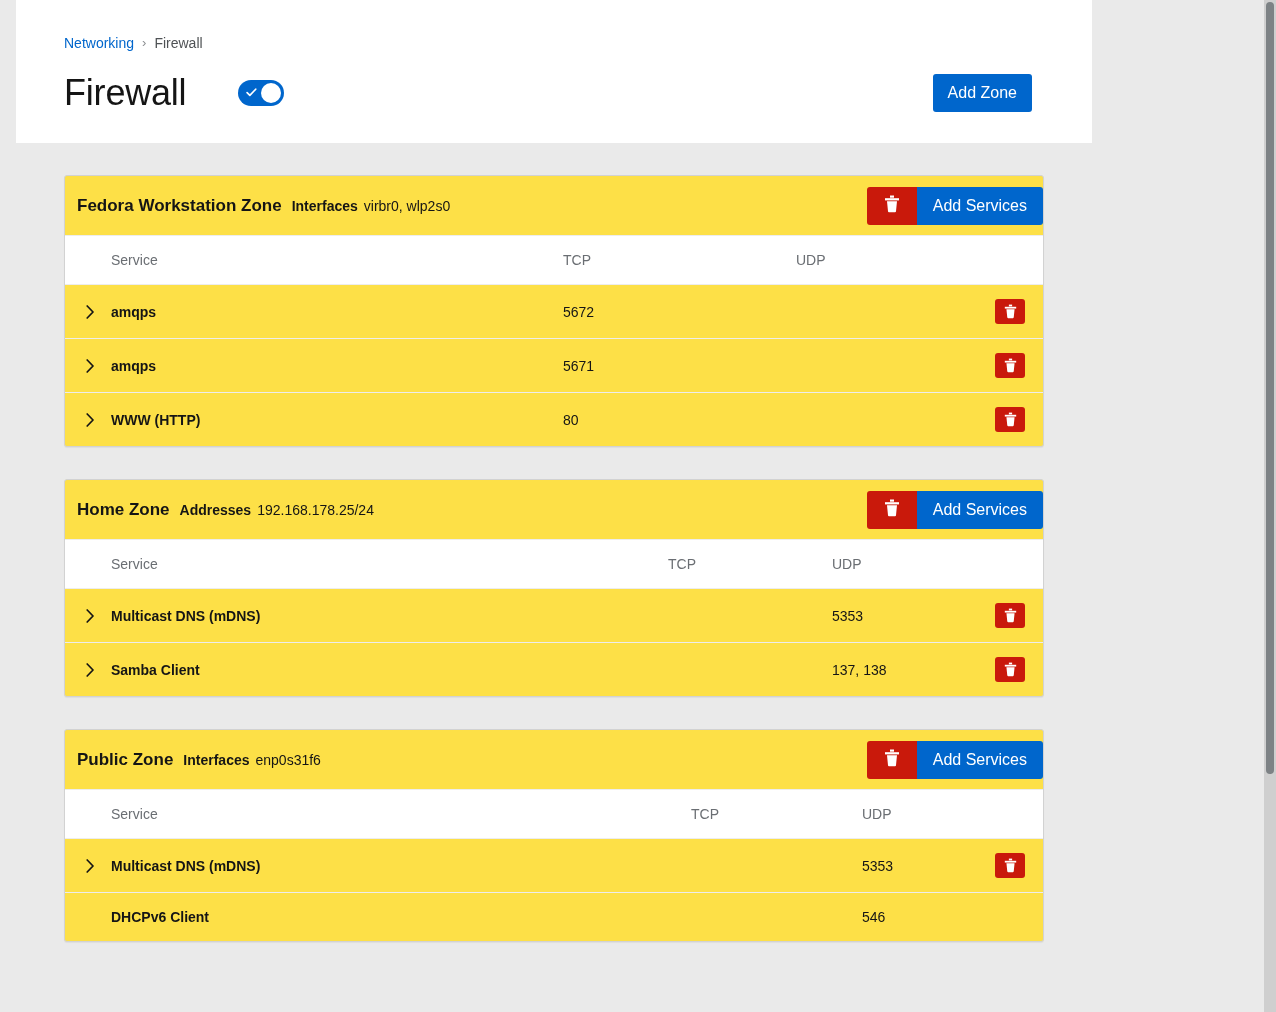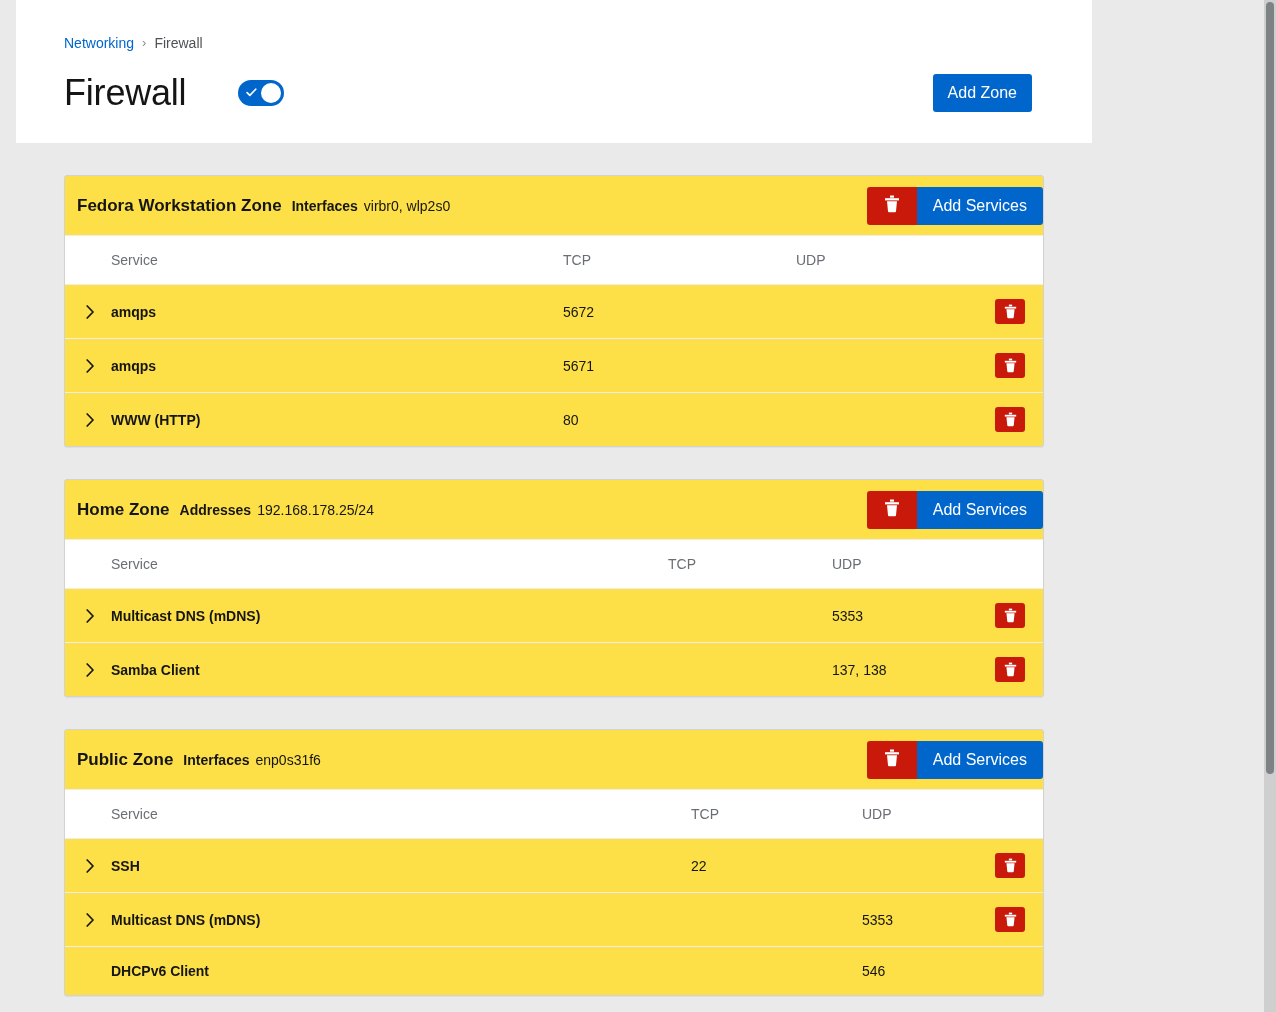--- a/index.html
+++ b/index.html
@@ -551,60 +551,37 @@
         </thead>
         <tbody>
           <tr>
             <td class="cell-toggle">
               <button class="chev-btn">
                 <svg width="9" height="14" viewBox="0 0 9 14" aria-hidden="true">
                     <path d="M1.2 1 L7 7 L1.2 13" fill="none" stroke="currentColor" stroke-width="1.7" stroke-linecap="round" stroke-linejoin="round"></path>
                   </svg>
               </button>
             </td>
-            <td class="svc-name">SSH</td>
-            <td>22</td>
-            <td></td>
+            <td class="svc-name">Multicast DNS (mDNS)</td>
+            <td></td>
+            <td>5353</td>
             <td class="cell-actions">
               <button class="row-del">
                 <span>
                   <svg width="13" height="15" viewBox="0 0 16 18" aria-hidden="true">
                     <rect x="6" y="0.5" width="4" height="2.2" fill="#ffffff"></rect>
                     <rect x="1" y="3.2" width="14" height="2.2" fill="#ffffff"></rect>
                     <path d="M3 6.2 h10 l-1 10 a1 1 0 0 1 -1 1 h-6 a1 1 0 0 1 -1 -1 z" fill="#ffffff"></path>
                   </svg>
                 </span>
               </button>
             </td>
           </tr>
           <tr>
             <td class="cell-toggle">
-              <button class="chev-btn">
-                <svg width="9" height="14" viewBox="0 0 9 14" aria-hidden="true">
-                    <path d="M1.2 1 L7 7 L1.2 13" fill="none" stroke="currentColor" stroke-width="1.7" stroke-linecap="round" stroke-linejoin="round"></path>
-                  </svg>
-              </button>
-            </td>
-            <td class="svc-name">Multicast DNS (mDNS)</td>
-            <td></td>
-            <td>5353</td>
-            <td class="cell-actions">
-              <button class="row-del">
-                <span>
-                  <svg width="13" height="15" viewBox="0 0 16 18" aria-hidden="true">
-                    <rect x="6" y="0.5" width="4" height="2.2" fill="#ffffff"></rect>
-                    <rect x="1" y="3.2" width="14" height="2.2" fill="#ffffff"></rect>
-                    <path d="M3 6.2 h10 l-1 10 a1 1 0 0 1 -1 1 h-6 a1 1 0 0 1 -1 -1 z" fill="#ffffff"></path>
-                  </svg>
-                </span>
-              </button>
-            </td>
-          </tr>
-          <tr>
-            <td class="cell-toggle">
               
             </td>
             <td class="svc-name">DHCPv6 Client</td>
             <td></td>
             <td>546</td>
             <td class="cell-actions">
               
             </td>
           </tr>
         </tbody>

